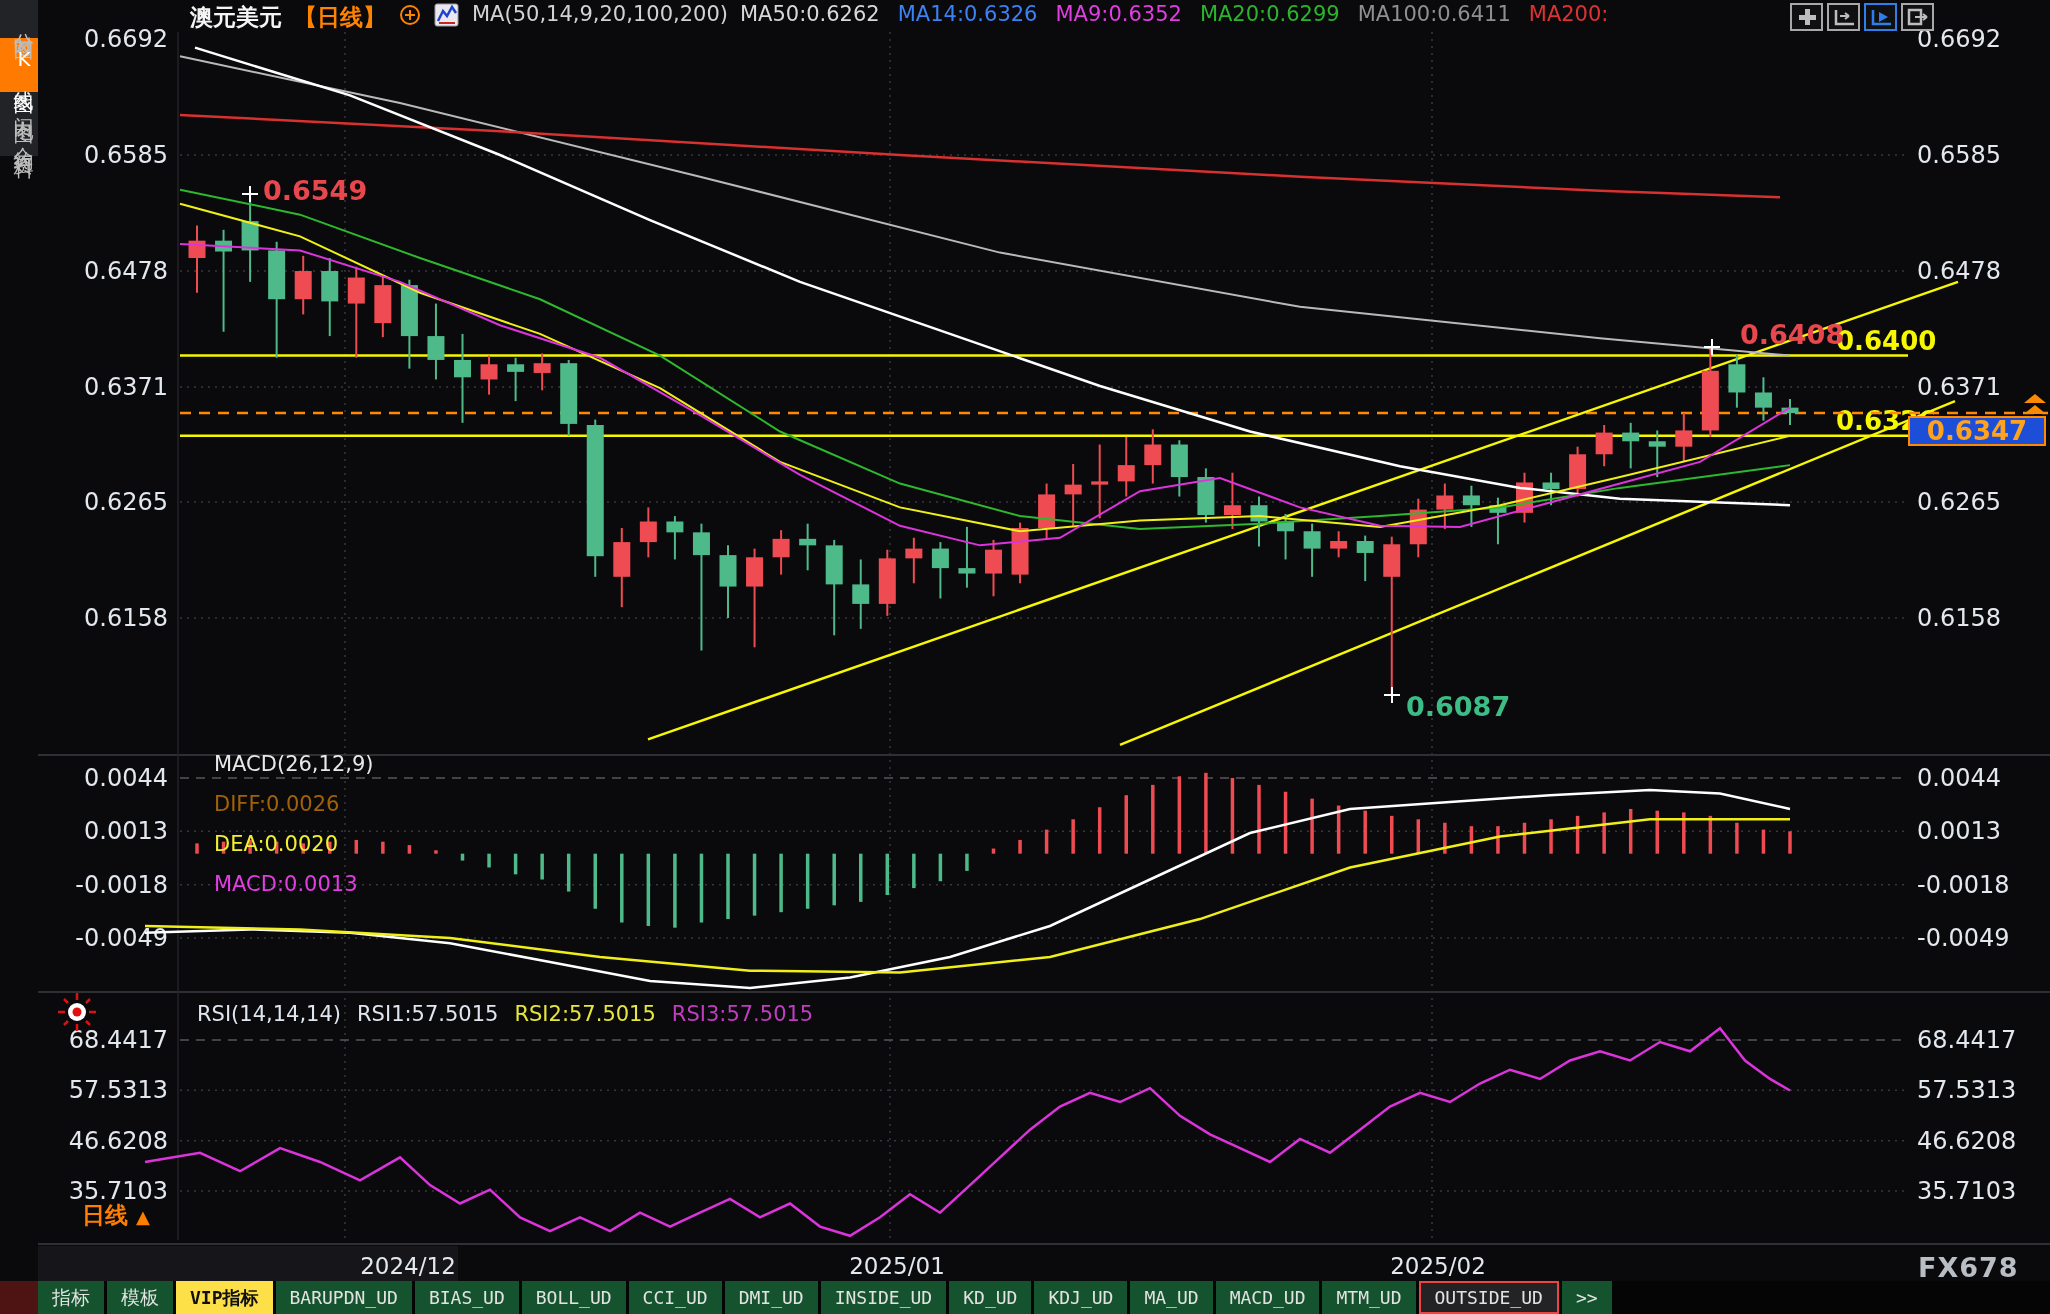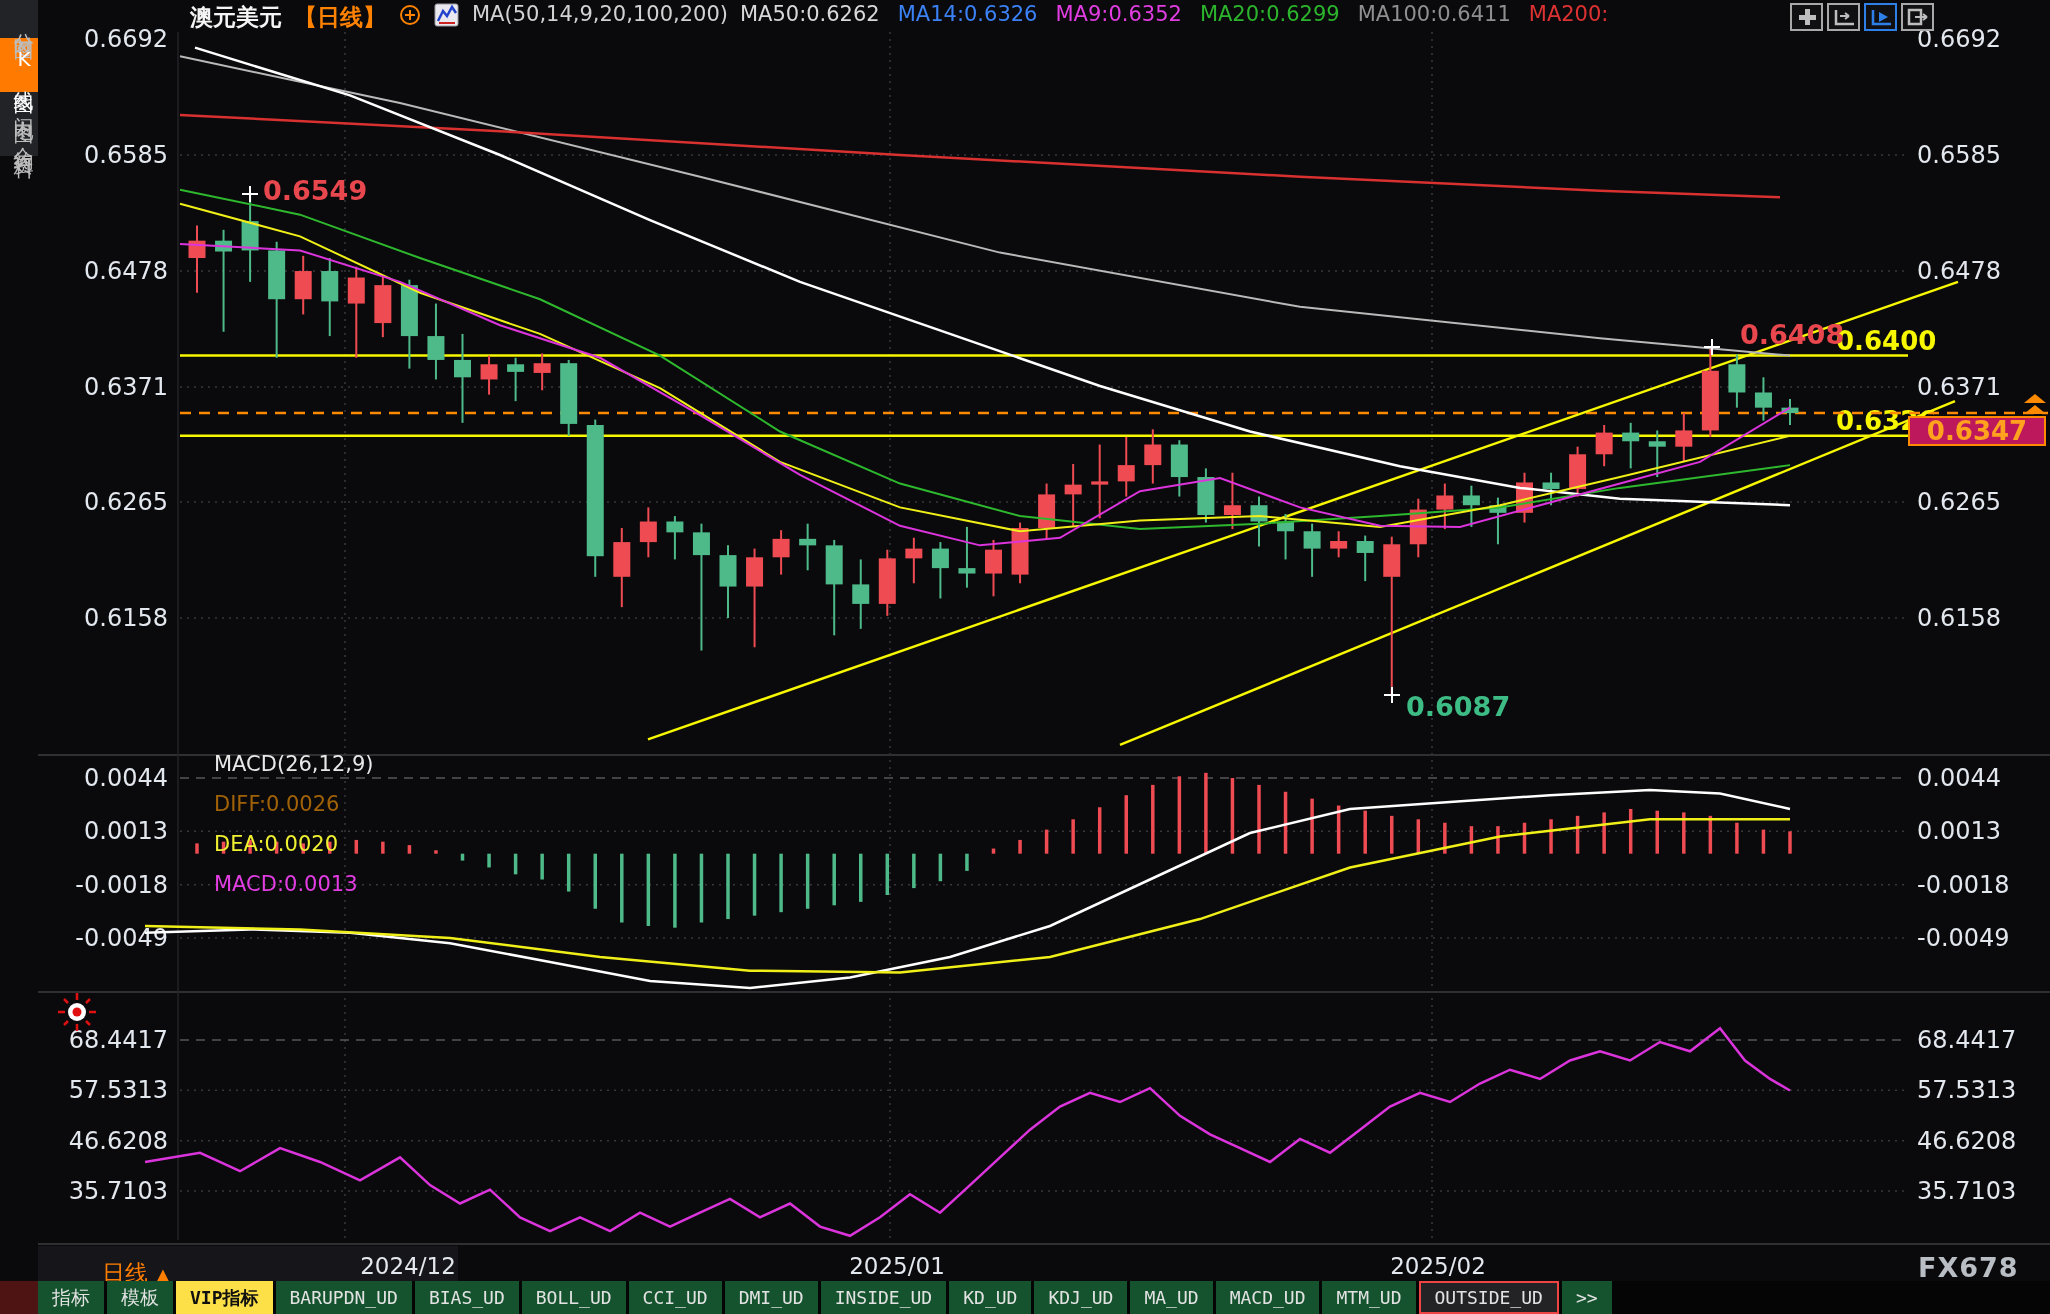--- a/index.html
+++ b/index.html
@@ -34,27 +34,27 @@
   
   .pane-header{position:absolute;display:flex;gap:16px;font-size:21px;z-index:7;white-space:nowrap;}
   #macd-header{left:214px;top:752px;flex-direction:column;}
   #rsi-header{left:197px;top:1002px;}
 
   
   .alarm{position:absolute;left:56px;top:991px;z-index:7;}
 
   
   .price-box{position:absolute;left:1908px;top:416px;width:138px;height:30px;border:2px solid #ff8a00;
-             background:#be185d;color:#ffa21e;font-size:26px;font-weight:bold;display:flex;
+             background:#1d4ed8;color:#ffa21e;font-size:26px;font-weight:bold;display:flex;
              align-items:center;justify-content:center;z-index:9;box-sizing:border-box;}
   .price-arrows{position:absolute;left:2020px;top:394px;z-index:9;}
 
   
-  .period-label{position:absolute;left:82px;top:1258px;color:#ff7e00;font-weight:normal;
-                font-size:23px;z-index:8;cursor:pointer;margin-left:20px;}
+  .period-label{position:absolute;left:82px;top:1200px;color:#ff7e00;font-weight:bold;
+                font-size:23px;z-index:8;cursor:pointer;}
   .period-label .tri{font-size:18px;margin-left:8px;}
   .watermark{position:absolute;left:1918px;top:1252px;color:#b9bdc4;font-size:27px;
              font-weight:bold;z-index:8;letter-spacing:1px;}
 
   
   .tabbar{position:absolute;left:38px;top:1281px;width:2012px;height:33px;background:#050506;
           display:flex;gap:3px;align-items:stretch;z-index:9;}
   .tab{background:#14532d;color:#e2e2e2;font-size:19px;display:flex;align-items:center;
        padding:0 14px;cursor:pointer;white-space:nowrap;}
   .tab.mono{font-family:"DejaVu Sans Mono",monospace;font-size:18px;}
@@ -414,20 +414,26 @@
         </svg>
       </div>
     </div>
 
   <div class="pane-header" id="macd-header">
       <span style="color: rgb(232, 232, 232);">MACD(26,12,9)</span>
       <span style="color: #a16207;">DIFF:0.0026</span>
       <span style="color: rgb(240, 240, 50);">DEA:0.0020</span>
       <span style="color: rgb(226, 61, 226);">MACD:0.0013</span>
     </div>
+  <div class="pane-header" id="rsi-header">
+      <span style="color: rgb(223, 230, 240);">RSI(14,14,14)</span>
+      <span style="color: rgb(223, 230, 240);">RSI1:57.5015</span>
+      <span style="color: rgb(230, 230, 60);">RSI2:57.5015</span>
+      <span style="color: rgb(194, 60, 194);">RSI3:57.5015</span>
+    </div>
 
   <svg class="alarm" width="42" height="42">
     <g stroke="#e01010" stroke-width="2.5">
       <line x1="21" y1="2" x2="21" y2="9"></line>
         <line x1="21" y1="33" x2="21" y2="40"></line>
       <line x1="2" y1="21" x2="9" y2="21"></line>
         <line x1="33" y1="21" x2="40" y2="21"></line>
       <line x1="8" y1="8" x2="12" y2="12"></line>
         <line x1="30" y1="30" x2="34" y2="34"></line>
       <line x1="8" y1="34" x2="12" y2="30"></line>

